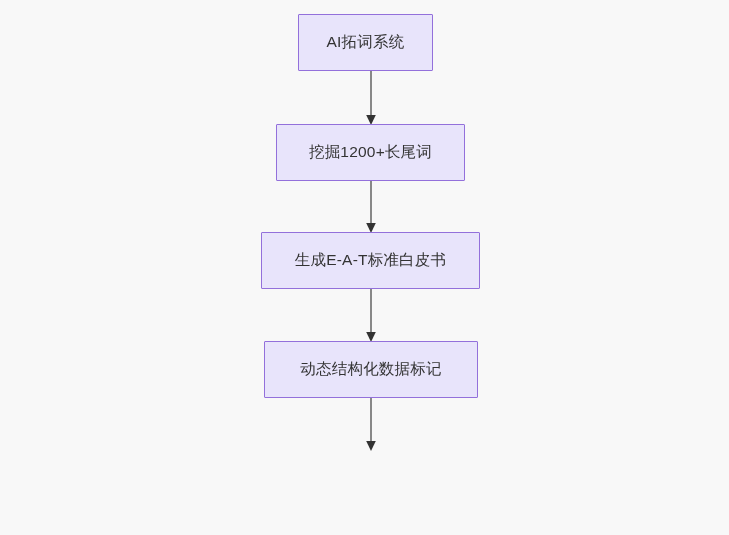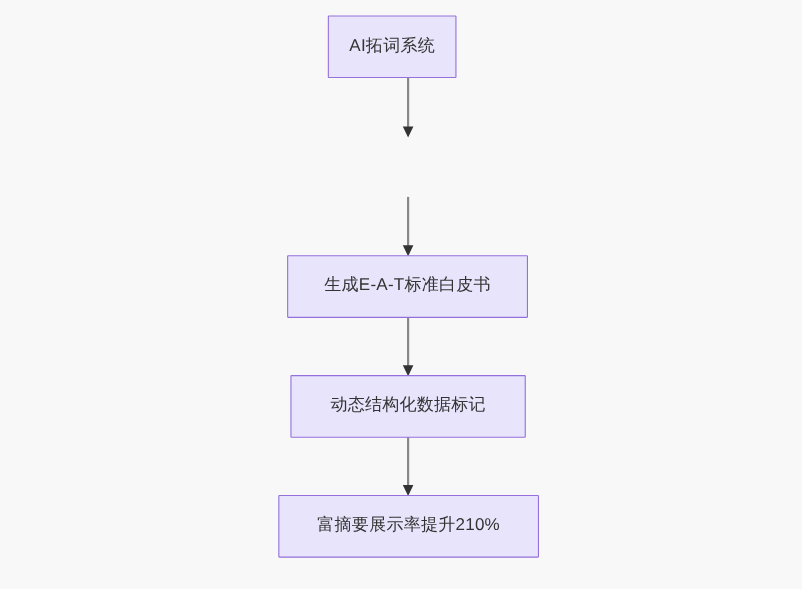--- a/index.html
+++ b/index.html
@@ -66,30 +66,30 @@
   <svg class="edge" style="left:361px; top:287px; width:20px; height:57px;" viewBox="0 0 20 57">
     <line class="edge-line" x1="10" y1="0" x2="10" y2="48"></line>
     <polygon class="edge-head" points="10,55 5.2,45 14.8,45"></polygon>
   </svg>
 
   <svg class="edge" style="left:361px; top:396px; width:20px; height:57px;" viewBox="0 0 20 57">
     <line class="edge-line" x1="10" y1="0" x2="10" y2="48"></line>
     <polygon class="edge-head" points="10,55 5.2,45 14.8,45"></polygon>
   </svg>
 
-  <div class="node" style="left:298px; top:14px; width:117px; height:57px;">
+  <div class="node" style="left:298px; top:14px; width:135px; height:57px;">
     <span>AI拓词系统</span>
   </div>
 
+  <div class="node" style="left:276px; top:124px; width:189px; height:57px;">
+    <span>挖掘1200+长尾词</span>
+  </div>
 
   <div class="node" style="left:264px; top:341px; width:214px; height:57px;">
     <span>动态结构化数据标记</span>
   </div>
 
   <div class="node" style="left:261px; top:232px; width:219px; height:57px;">
     <span>生成E-A-T标准白皮书</span>
   </div>
 
-  <div class="node" style="left:253px; top:450px; width:237px; height:57px;">
-    <span>富摘要展示率提升210%</span>
-  </div>
 
 </div>
 
 </body></html>

